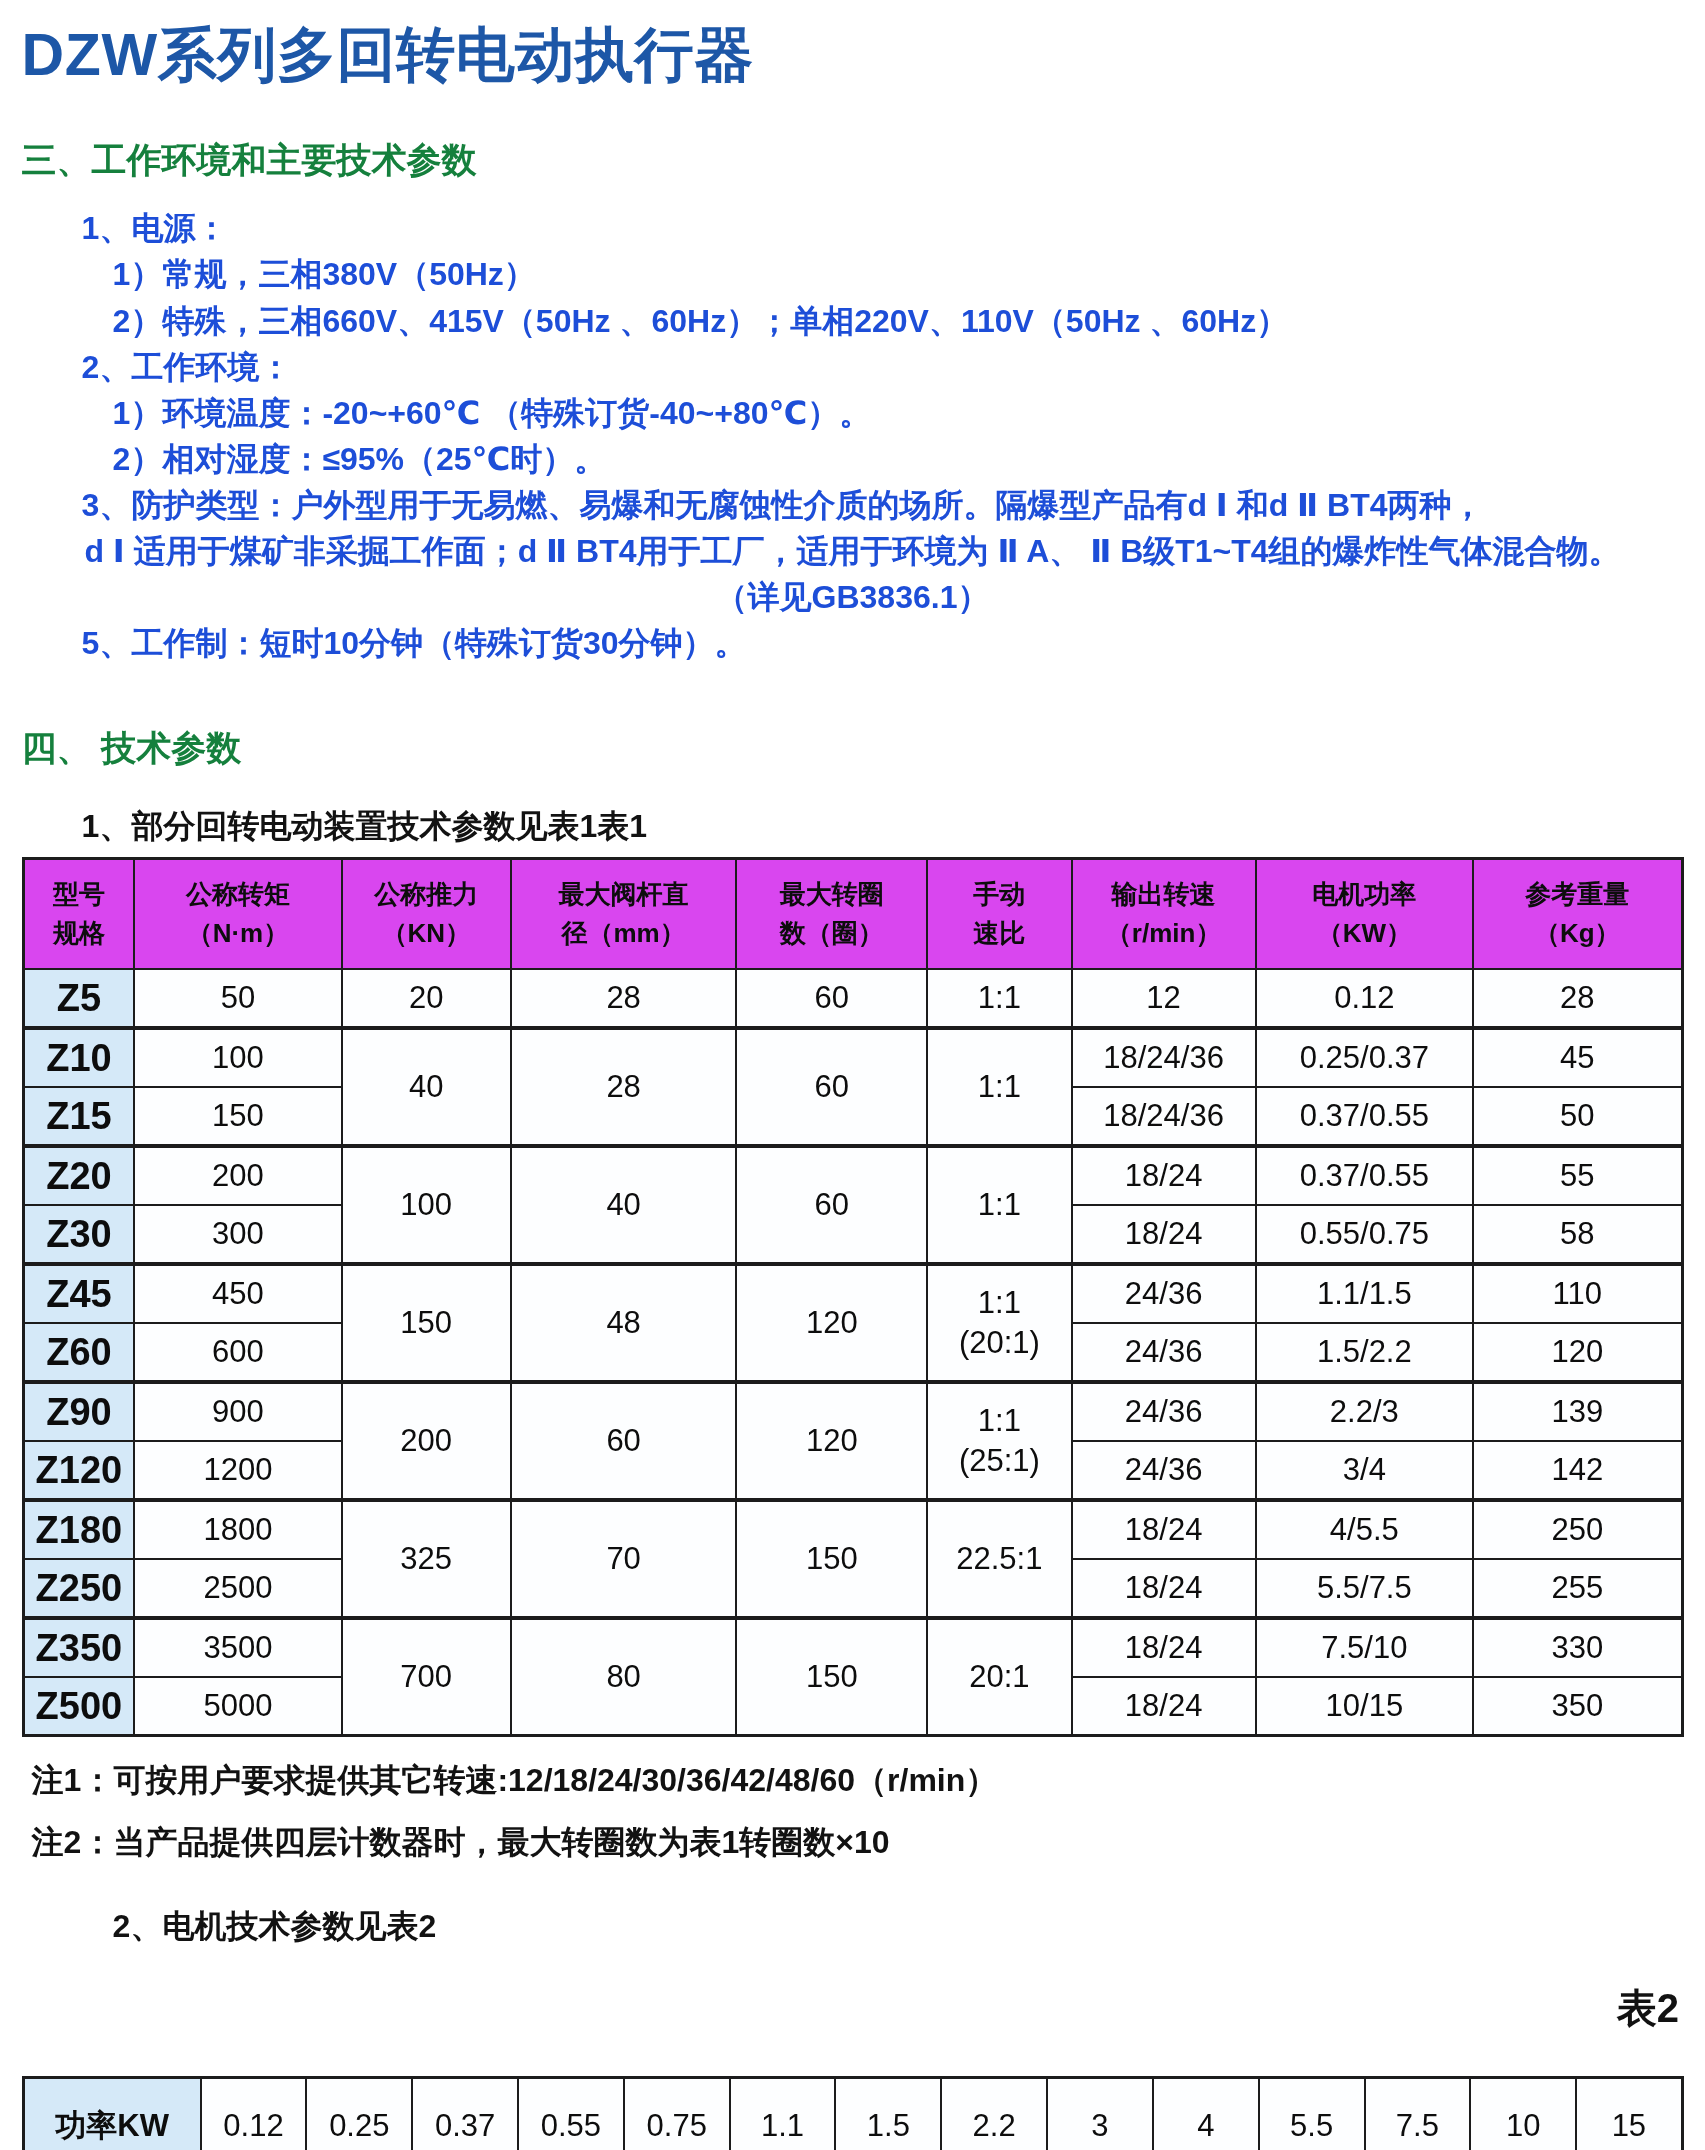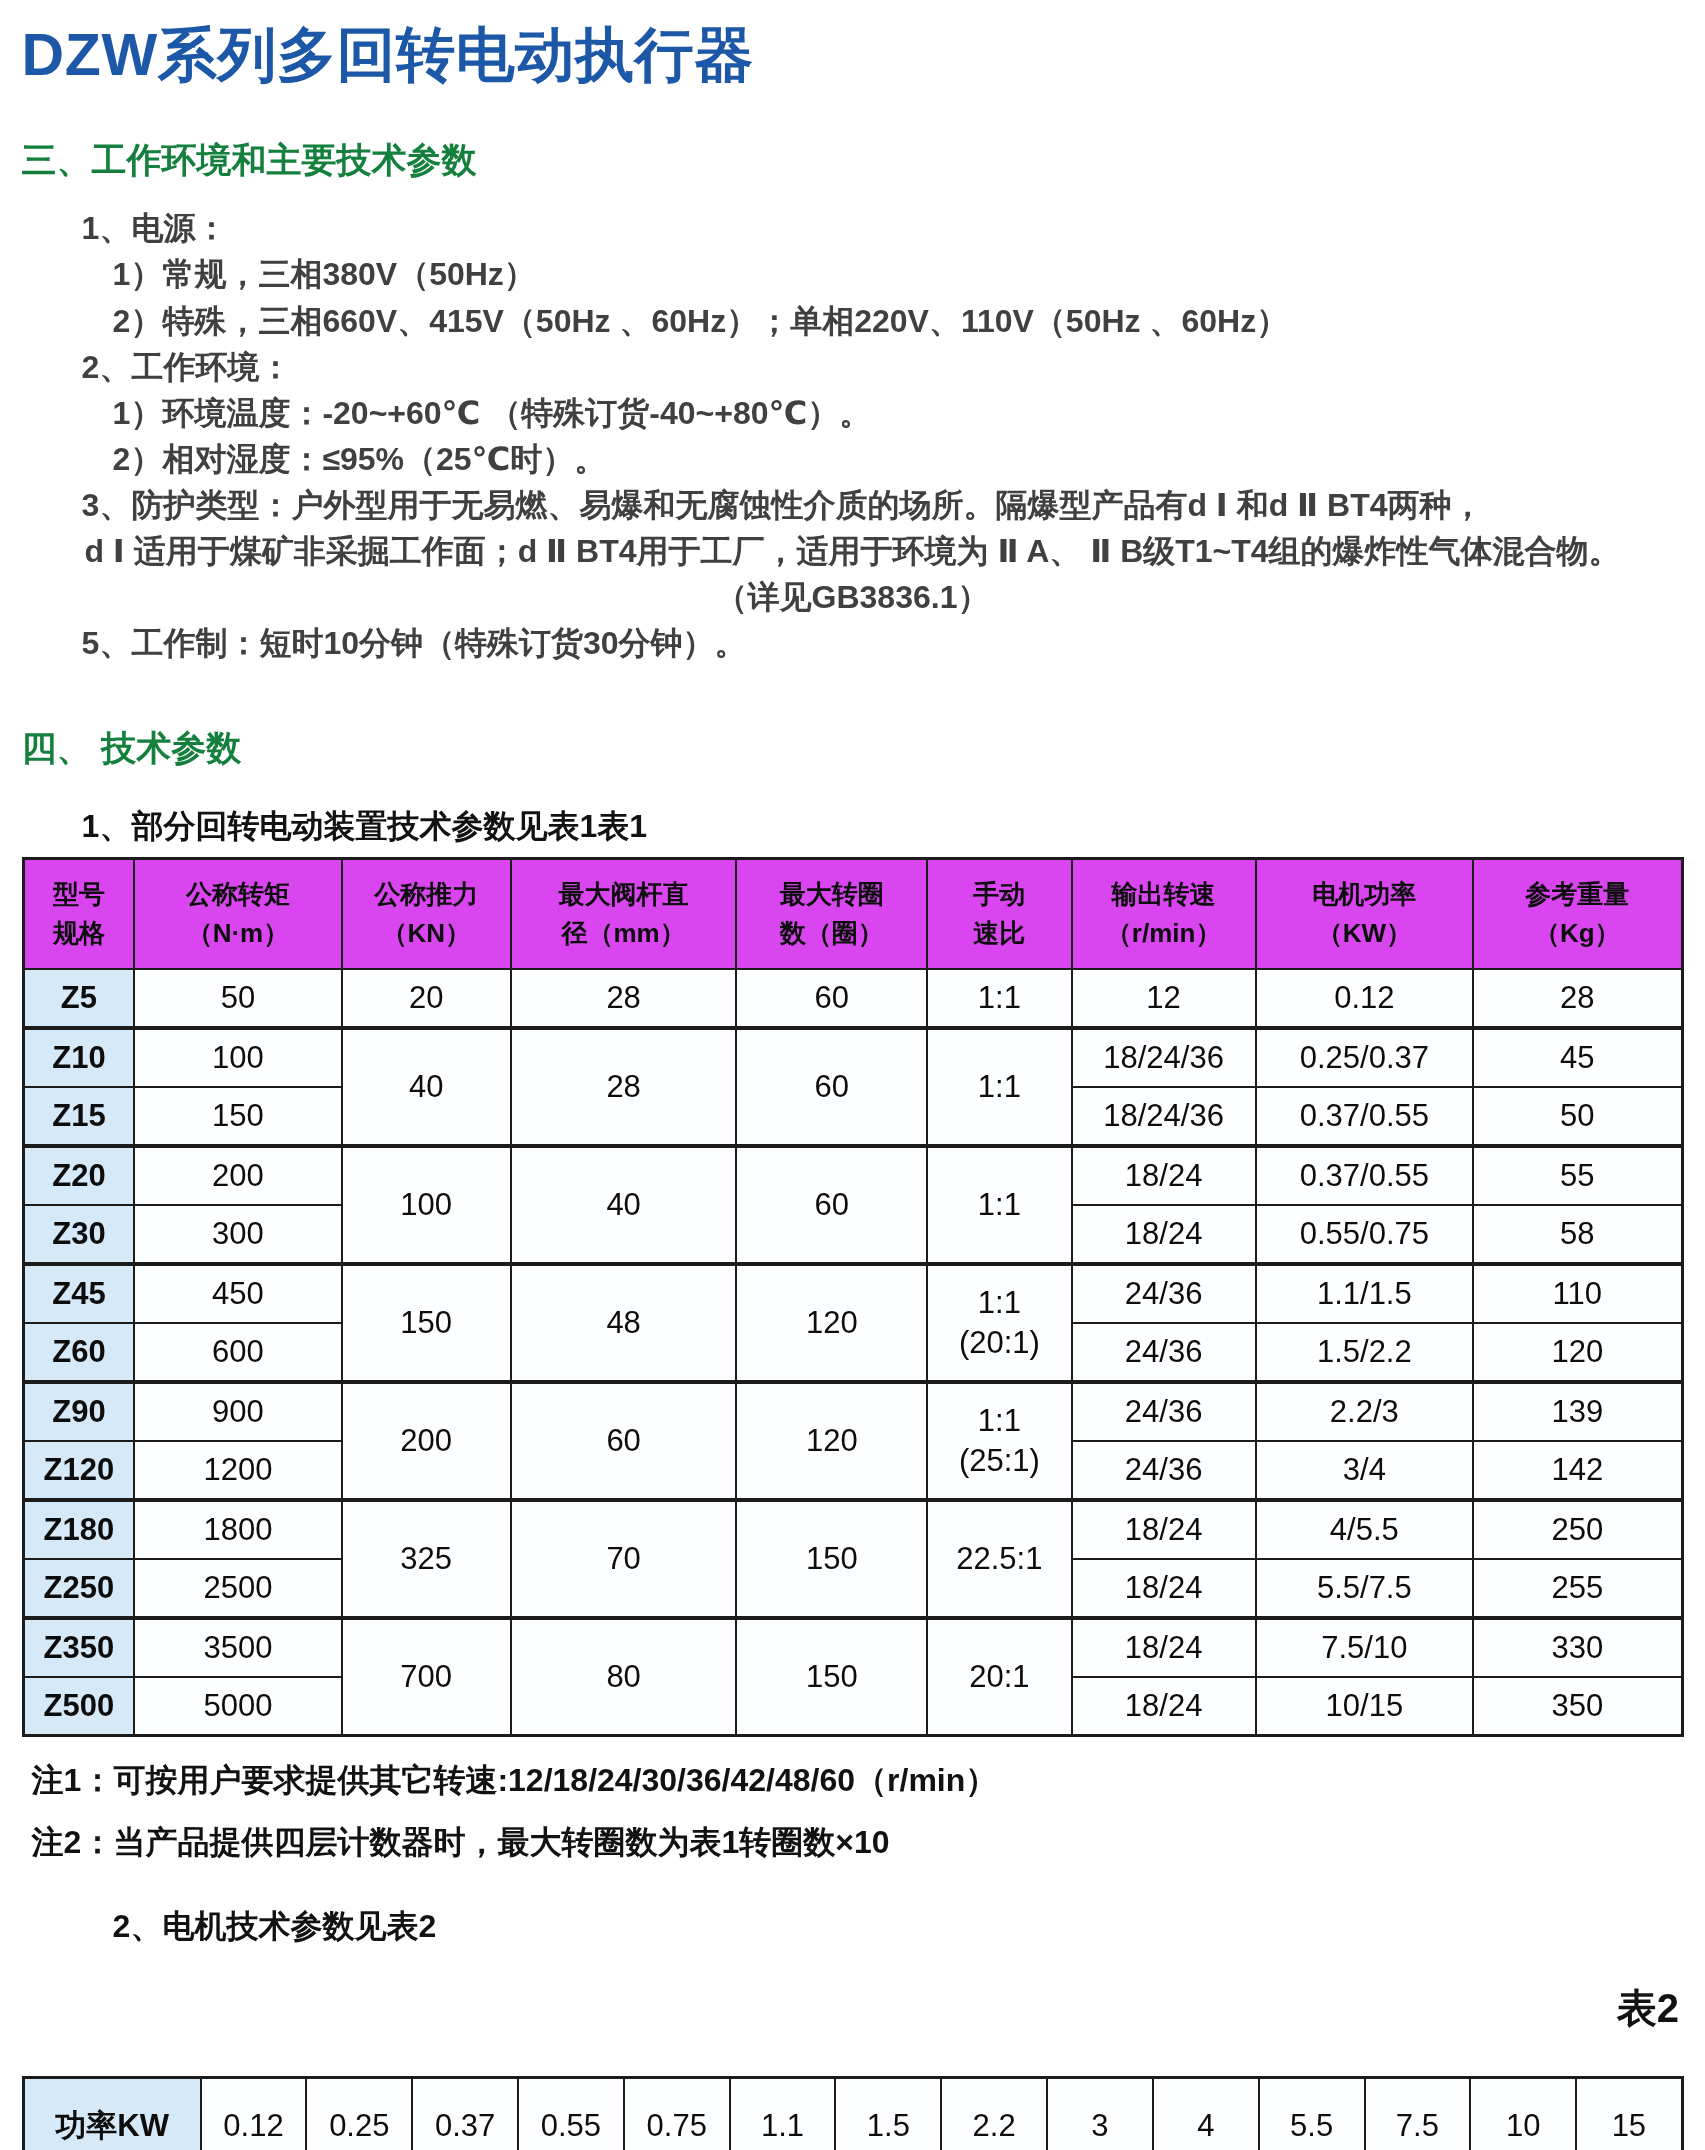--- a/index.html
+++ b/index.html
@@ -5,38 +5,38 @@
   html,body{margin:0;padding:0;background:#ffffff;}
   .page{position:relative;width:1705px;height:2151px;overflow:hidden;background:#ffffff;
         font-family:"Liberation Sans","DejaVu Sans",sans-serif;color:#121212;}
   .content{padding:9px 21.6px 0 21.6px;}
 
   h1.title{font-size:59px;font-weight:bold;color:#1d57a7;margin:6.8px 0 0 0;letter-spacing:0.6px;}
   h2.sec{font-size:35px;font-weight:bold;color:#15803d;margin:0;}
   #sec3-heading{margin-top:41px;}
   #sec4-heading{margin-top:59px;}
 
-  .lines{margin-top:21.6px;font-size:32px;font-weight:600;line-height:1.44;color:#404040;}
+  .lines{margin-top:21.6px;font-size:32px;font-weight:600;line-height:1.44;color:#1d4ed8;}
   .lines p{margin:0;}
   .in1{padding-left:60px;}
   .in2{padding-left:91px;}
   .flush{padding-left:0;text-align:center;}
 
   .cap-row{display:flex;align-items:flex-end;
            margin-top:33px;font-size:32px;font-weight:600;}
   .cap-row .left{padding-left:60px;}
   .cap-row .right{padding-right:4.5px;}
 
   table{border-collapse:collapse;table-layout:fixed;width:1662px;margin-top:8px;}
   th,td{border:2.3px solid #1c1c1c;text-align:center;vertical-align:middle;
         font-weight:500;color:#0d0d0d;overflow:hidden;}
   #table1{border:3.4px solid #1c1c1c;}
   #table2{border:3.4px solid #1c1c1c;}
   #table1 thead th{background:#d946ef;font-size:26px;font-weight:600;height:106px;line-height:1.5;}
-  #table1 tbody th{background:#d5e9f8;font-size:31px;height:54px;font-weight:600;}
+  #table1 tbody th{background:#d5e9f8;font-size:38px;height:54px;font-weight:600;}
   #table1 tbody td{background:#fdfeff;font-size:31px;height:54px;line-height:1.3;}
   #table1 tr.group-start th,#table1 tr.group-start td{border-top-width:4.5px;}
 
   .notes{margin-top:18px;font-size:32px;font-weight:600;line-height:1.62;}
   .notes p{margin:10px;}
 
   #table2-caption{margin-top:36px;font-size:32px;font-weight:600;padding-left:91px;}
   #table2-label{font-size:40px;font-weight:600;text-align:right;padding-right:4.5px;margin-top:29.6px;}
   #table2 tbody th{background:#d5e9f8;font-size:31px;font-weight:600;height:93px;}
   #table2 tbody td{background:#fdfeff;font-size:31px;height:93px;}

